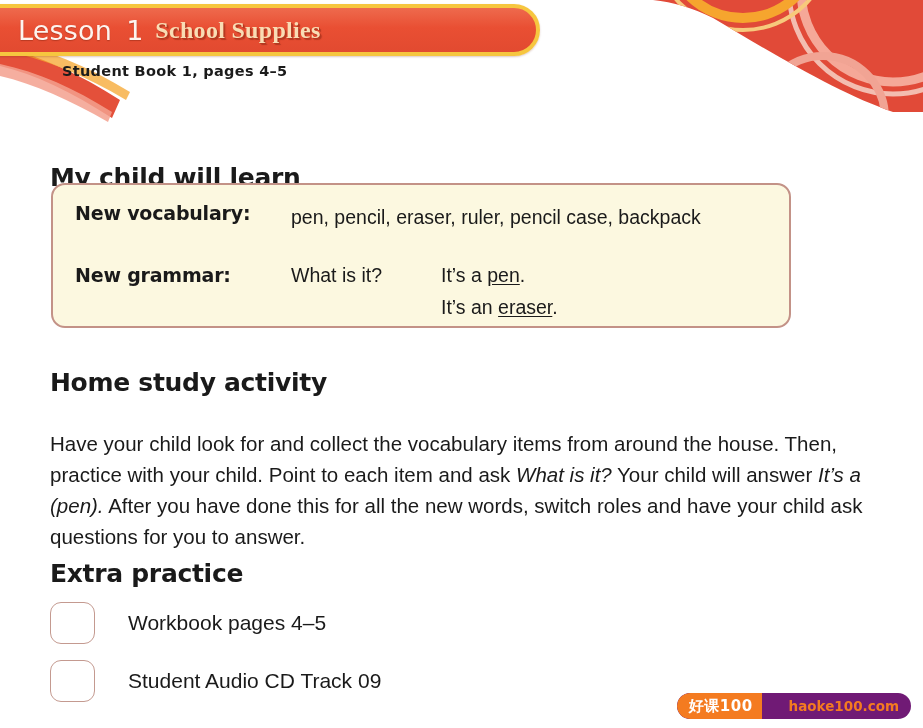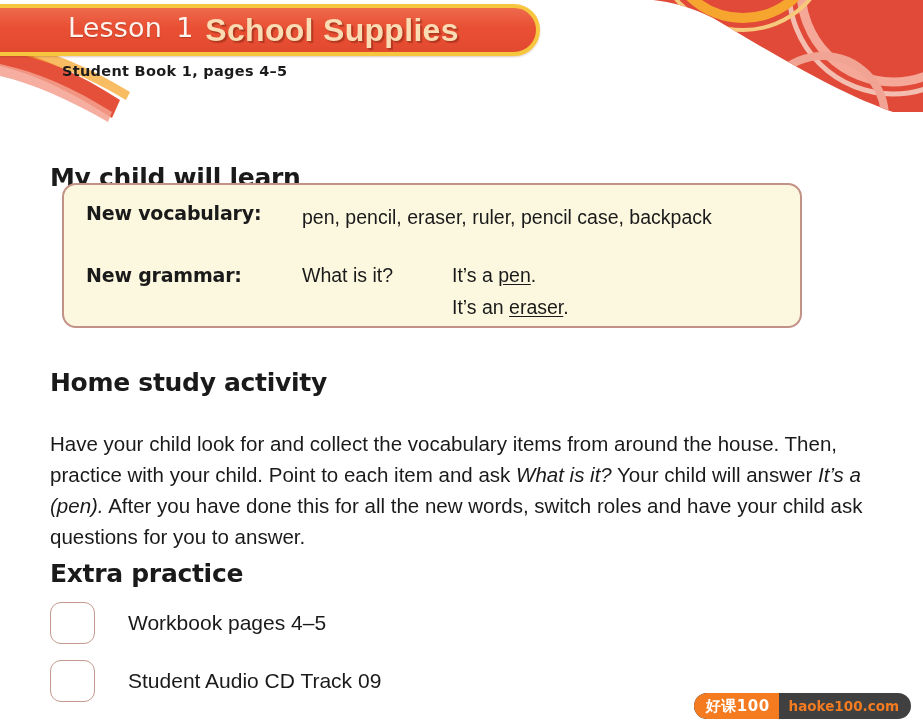--- a/index.html
+++ b/index.html
@@ -41,43 +41,43 @@
     height: 52px;
     background: linear-gradient(180deg, #ee6a4d 0%, #e94f33 45%, #e24a30 100%);
     border: 4px solid #f6c63f;
     border-radius: 26px;
     box-sizing: border-box;
     display: flex;
     align-items: center;
     box-shadow: 0 1px 2px rgba(120,40,20,.25);
   }
   #banner-inner {
-    margin-left: 104px;
-    display: flex;
-    align-items: flex-start;
+    margin-left: 54px;
+    display: flex;
+    align-items: center;
     white-space: nowrap;
   }
   .banner-lesson {
     font-family: "DejaVu Sans", sans-serif;
     font-size: 27px;
     font-weight: 400;
     color: #fdf4ef;
     letter-spacing: .2px;
     text-shadow: 0 1px 1px rgba(140,40,20,.5);
   }
   .banner-num {
     font-family: "DejaVu Sans", sans-serif;
     font-size: 27px;
     color: #fdf4ef;
     margin: 0 12px 0 14px;
     text-shadow: 0 1px 1px rgba(140,40,20,.5);
   }
   .banner-title {
-    font-family: Liberation Sans, sans-serif;
-    font-size: 32px;
+    font-family: Liberation Serif, serif;
+    font-size: 24px;
     font-weight: 700;
     color: #f9dcb4;
     letter-spacing: .3px;
     text-shadow: 1px 1px 0 #b5381f, 2px 2px 1px rgba(120,30,15,.45);
   }
 
   
   #subtitle {
     position: absolute;
     left: 62px;
@@ -106,21 +106,20 @@
   #vocab-box {
     position: absolute;
     left: 51px;
     top: 183px;
     width: 740px;
     height: 145px;
     background: #fcf8e0;
     border: 2.5px solid #c39287;
     border-radius: 14px;
     box-sizing: border-box;
-    margin-left: 11px;
   }
   .vb-row { position: absolute; }
   .vb-label {
     font-family: "DejaVu Sans", sans-serif;
     font-weight: 700;
     font-size: 19px;
     color: #1a1a1a;
     letter-spacing: -0.2px;
   }
   .vb-value {
@@ -179,21 +178,22 @@
   
   #watermark {
     position: absolute;
     right: 12px;
     bottom: 9px;
     height: 26px;
     display: flex;
     align-items: stretch;
     border-radius: 13px;
     overflow: hidden;
-    background: #404040;
+    background: #701a75;
+    gap: 17px;
   }
   #wm-brand {
     background: #f47b20;
     color: #ffffff;
     font-family: "DejaVu Sans", sans-serif;
     font-size: 15px;
     font-weight: 700;
     display: flex;
     align-items: center;
     padding: 0 9px 0 12px;

